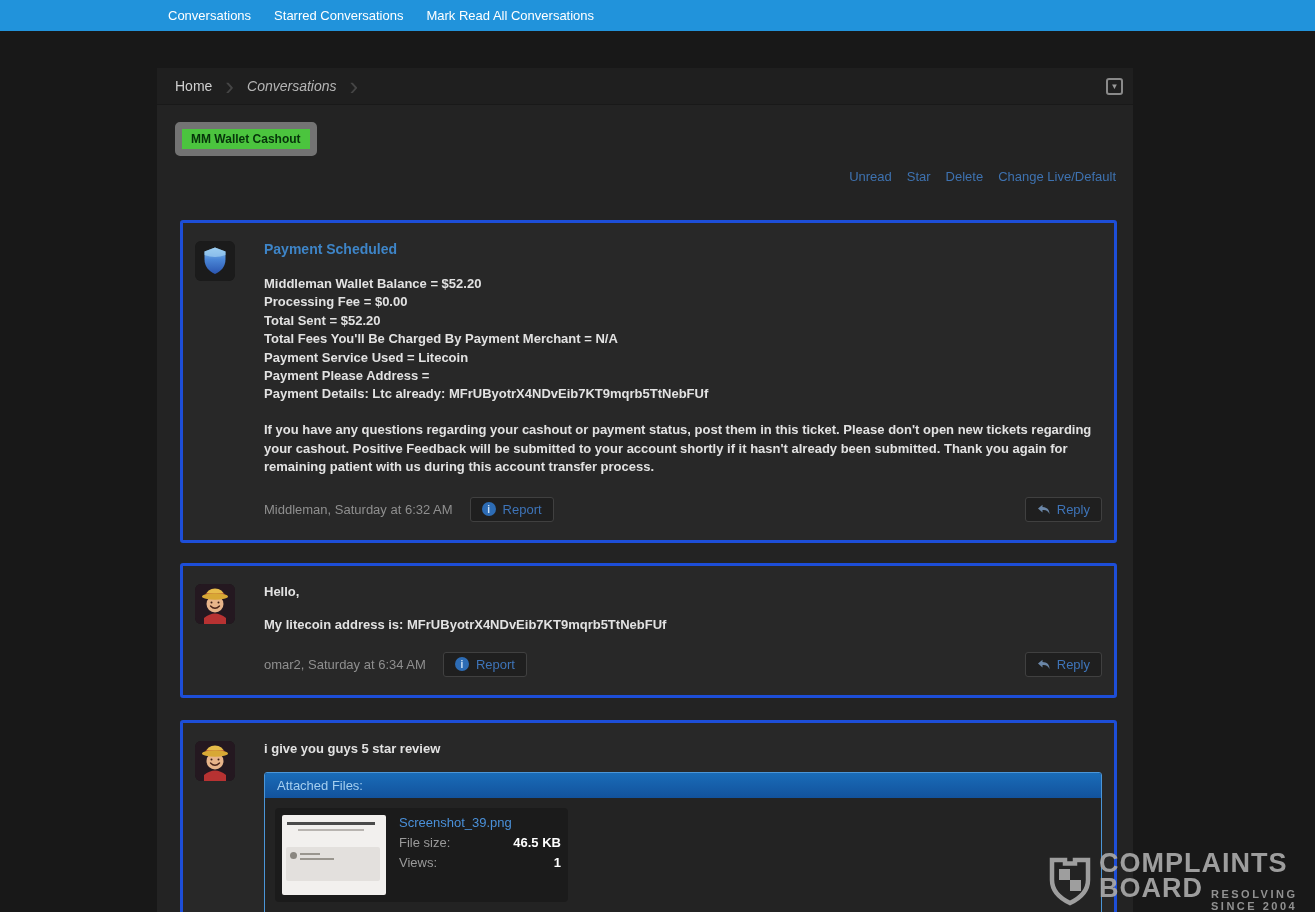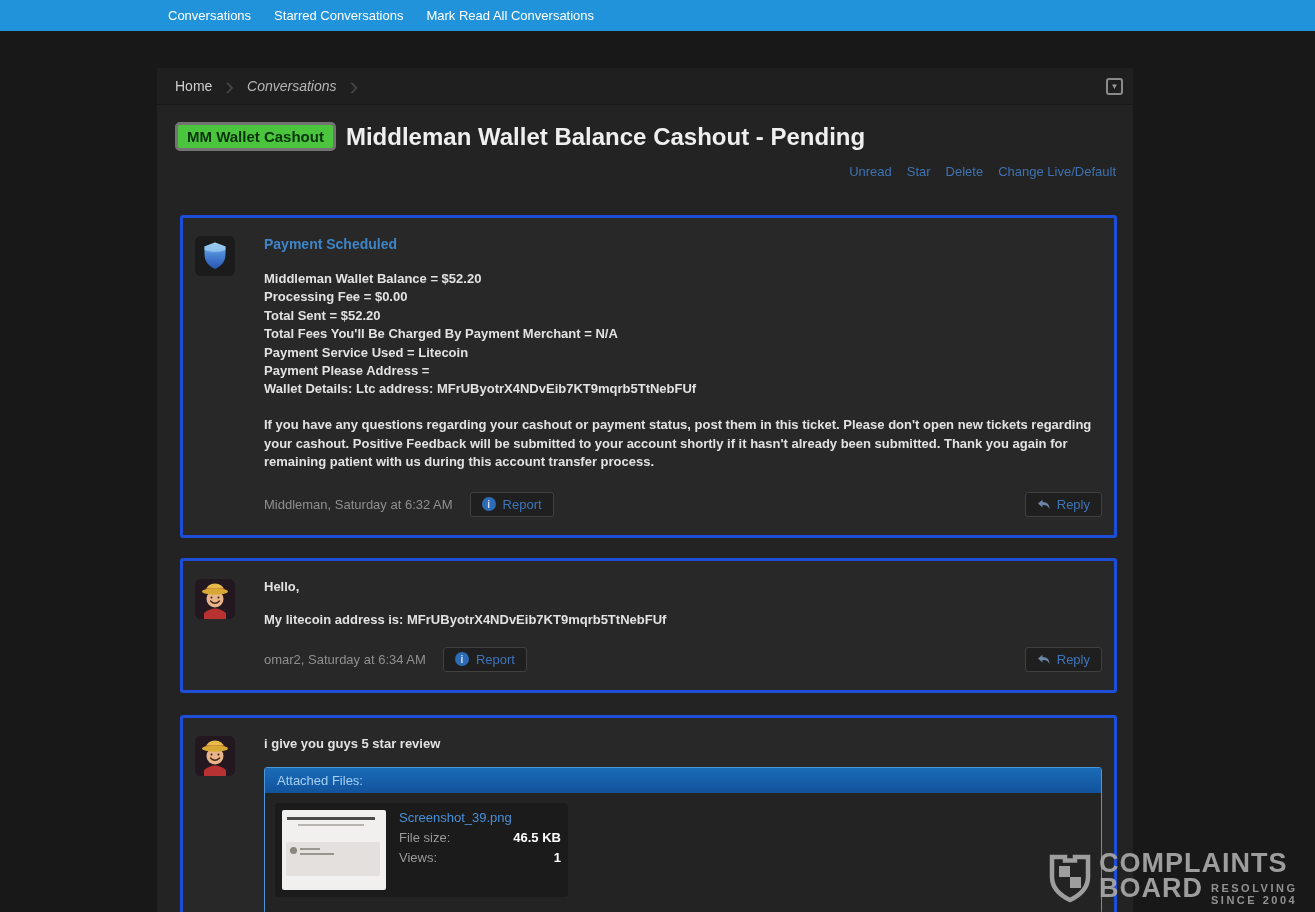--- a/index.html
+++ b/index.html
@@ -51,22 +51,22 @@
   .nav-toggle {
     margin-left: auto; width: 17px; height: 17px;
     border: 2px solid #8a8a8a; border-radius: 3px;
     color: #9a9a9a; font-size: 8px;
     display: flex; align-items: center; justify-content: center; cursor: pointer;
   }
 
   
   .thread-head { margin: 17px 0 0 18px; display: flex; align-items: center; }
   .badge {
-    background: #4bc43e; border: 3px solid #737373; color: #06330a;
-    font-weight: bold; font-size: 15px; padding: 3px 9px; border-radius: 5px;
+    background: #4bc43e; border: 7px solid #737373; color: #06330a;
+    font-weight: bold; font-size: 12px; padding: 3px 9px; border-radius: 5px;
     cursor: pointer;
   }
   .title { color: #efefef; font-size: 24px; font-weight: bold; margin-left: 10px; }
 
   .thread-actions {
     display: flex; justify-content: flex-end; gap: 15px;
     margin: 13px 17px 12px 0; font-size: 13px;
   }
   .thread-actions a { color: #3e72b0; }
 
@@ -142,21 +142,21 @@
 
   
   .watermark {
     position: absolute; left: 1048px; top: 851px;
     display: flex; align-items: center; color: #a9a9a9; opacity: 0.92;
   }
   .wm-text { margin-left: 7px; }
   .wm-line1 { font-size: 27px; font-weight: bold; letter-spacing: 1px; line-height: 25px; }
   .wm-row { display: flex; align-items: flex-start; }
   .wm-line2 { font-size: 27px; font-weight: bold; letter-spacing: 1px; line-height: 25px; }
-  .wm-tag { margin-left: 8px; margin-top: 6px; font-size: 11px; font-weight: bold; letter-spacing: 2.5px; line-height: 12px; color: #9c9c9c; }
+  .wm-tag { margin-left: 8px; margin-top: 12px; font-size: 11px; font-weight: bold; letter-spacing: 2.5px; line-height: 12px; color: #9c9c9c; }
 </style>
 </head>
 <body>
 
 <div class="navbar">
   <div class="nav-links">
     <a class="nav-link">Conversations</a>
     <a class="nav-link">Starred Conversations</a>
     <a class="nav-link">Mark Read All Conversations</a>
   </div>
@@ -167,21 +167,20 @@
   <div class="crumbs">
     <a class="crumb">Home</a>
     <span class="crumb-sep">›</span>
     <a class="crumb current">Conversations</a>
     <span class="crumb-sep">›</span>
     <span class="nav-toggle">▼</span>
   </div>
 
   <div class="thread-head">
     <span class="badge">MM Wallet Cashout</span>
-    <span class="title">Middleman Wallet Balance Cashout - Pending</span>
   </div>
 
   <div class="thread-actions">
     <a>Unread</a>
     <a>Star</a>
     <a>Delete</a>
     <a>Change Live/Default</a>
   </div>
 
   <div class="message">
@@ -201,21 +200,21 @@
     </div>
     <div class="msg-content">
       <div class="msg-heading">Payment Scheduled</div>
       <div class="msg-lines">
         <div class="msg-line">Middleman Wallet Balance = $52.20</div>
         <div class="msg-line">Processing Fee = $0.00</div>
         <div class="msg-line">Total Sent = $52.20</div>
         <div class="msg-line">Total Fees You'll Be Charged By Payment Merchant = N/A</div>
         <div class="msg-line">Payment Service Used = Litecoin</div>
         <div class="msg-line">Payment Please Address =</div>
-        <div class="msg-line">Wallet Details: Ltc address: MFrUByotrX4NDvEib7KT9mqrb5TtNebFUf</div>
+        <div class="msg-line">Payment Details: Ltc already: MFrUByotrX4NDvEib7KT9mqrb5TtNebFUf</div>
       </div>
       <p class="msg-para">If you have any questions regarding your cashout or payment status, post them in this ticket. Please don't open new tickets regarding your cashout. Positive Feedback will be submitted to your account shortly if it hasn't already been submitted. Thank you again for remaining patient with us during this account transfer process.</p>
       <div class="msg-footer">
         <span class="meta">Middleman, Saturday at 6:32 AM</span>
         <button class="btn report-btn">
           <span class="info-dot">i</span>
           <span>Report</span>
         </button>
         <button class="btn reply-btn">
           <span style="display:inline-flex;">

